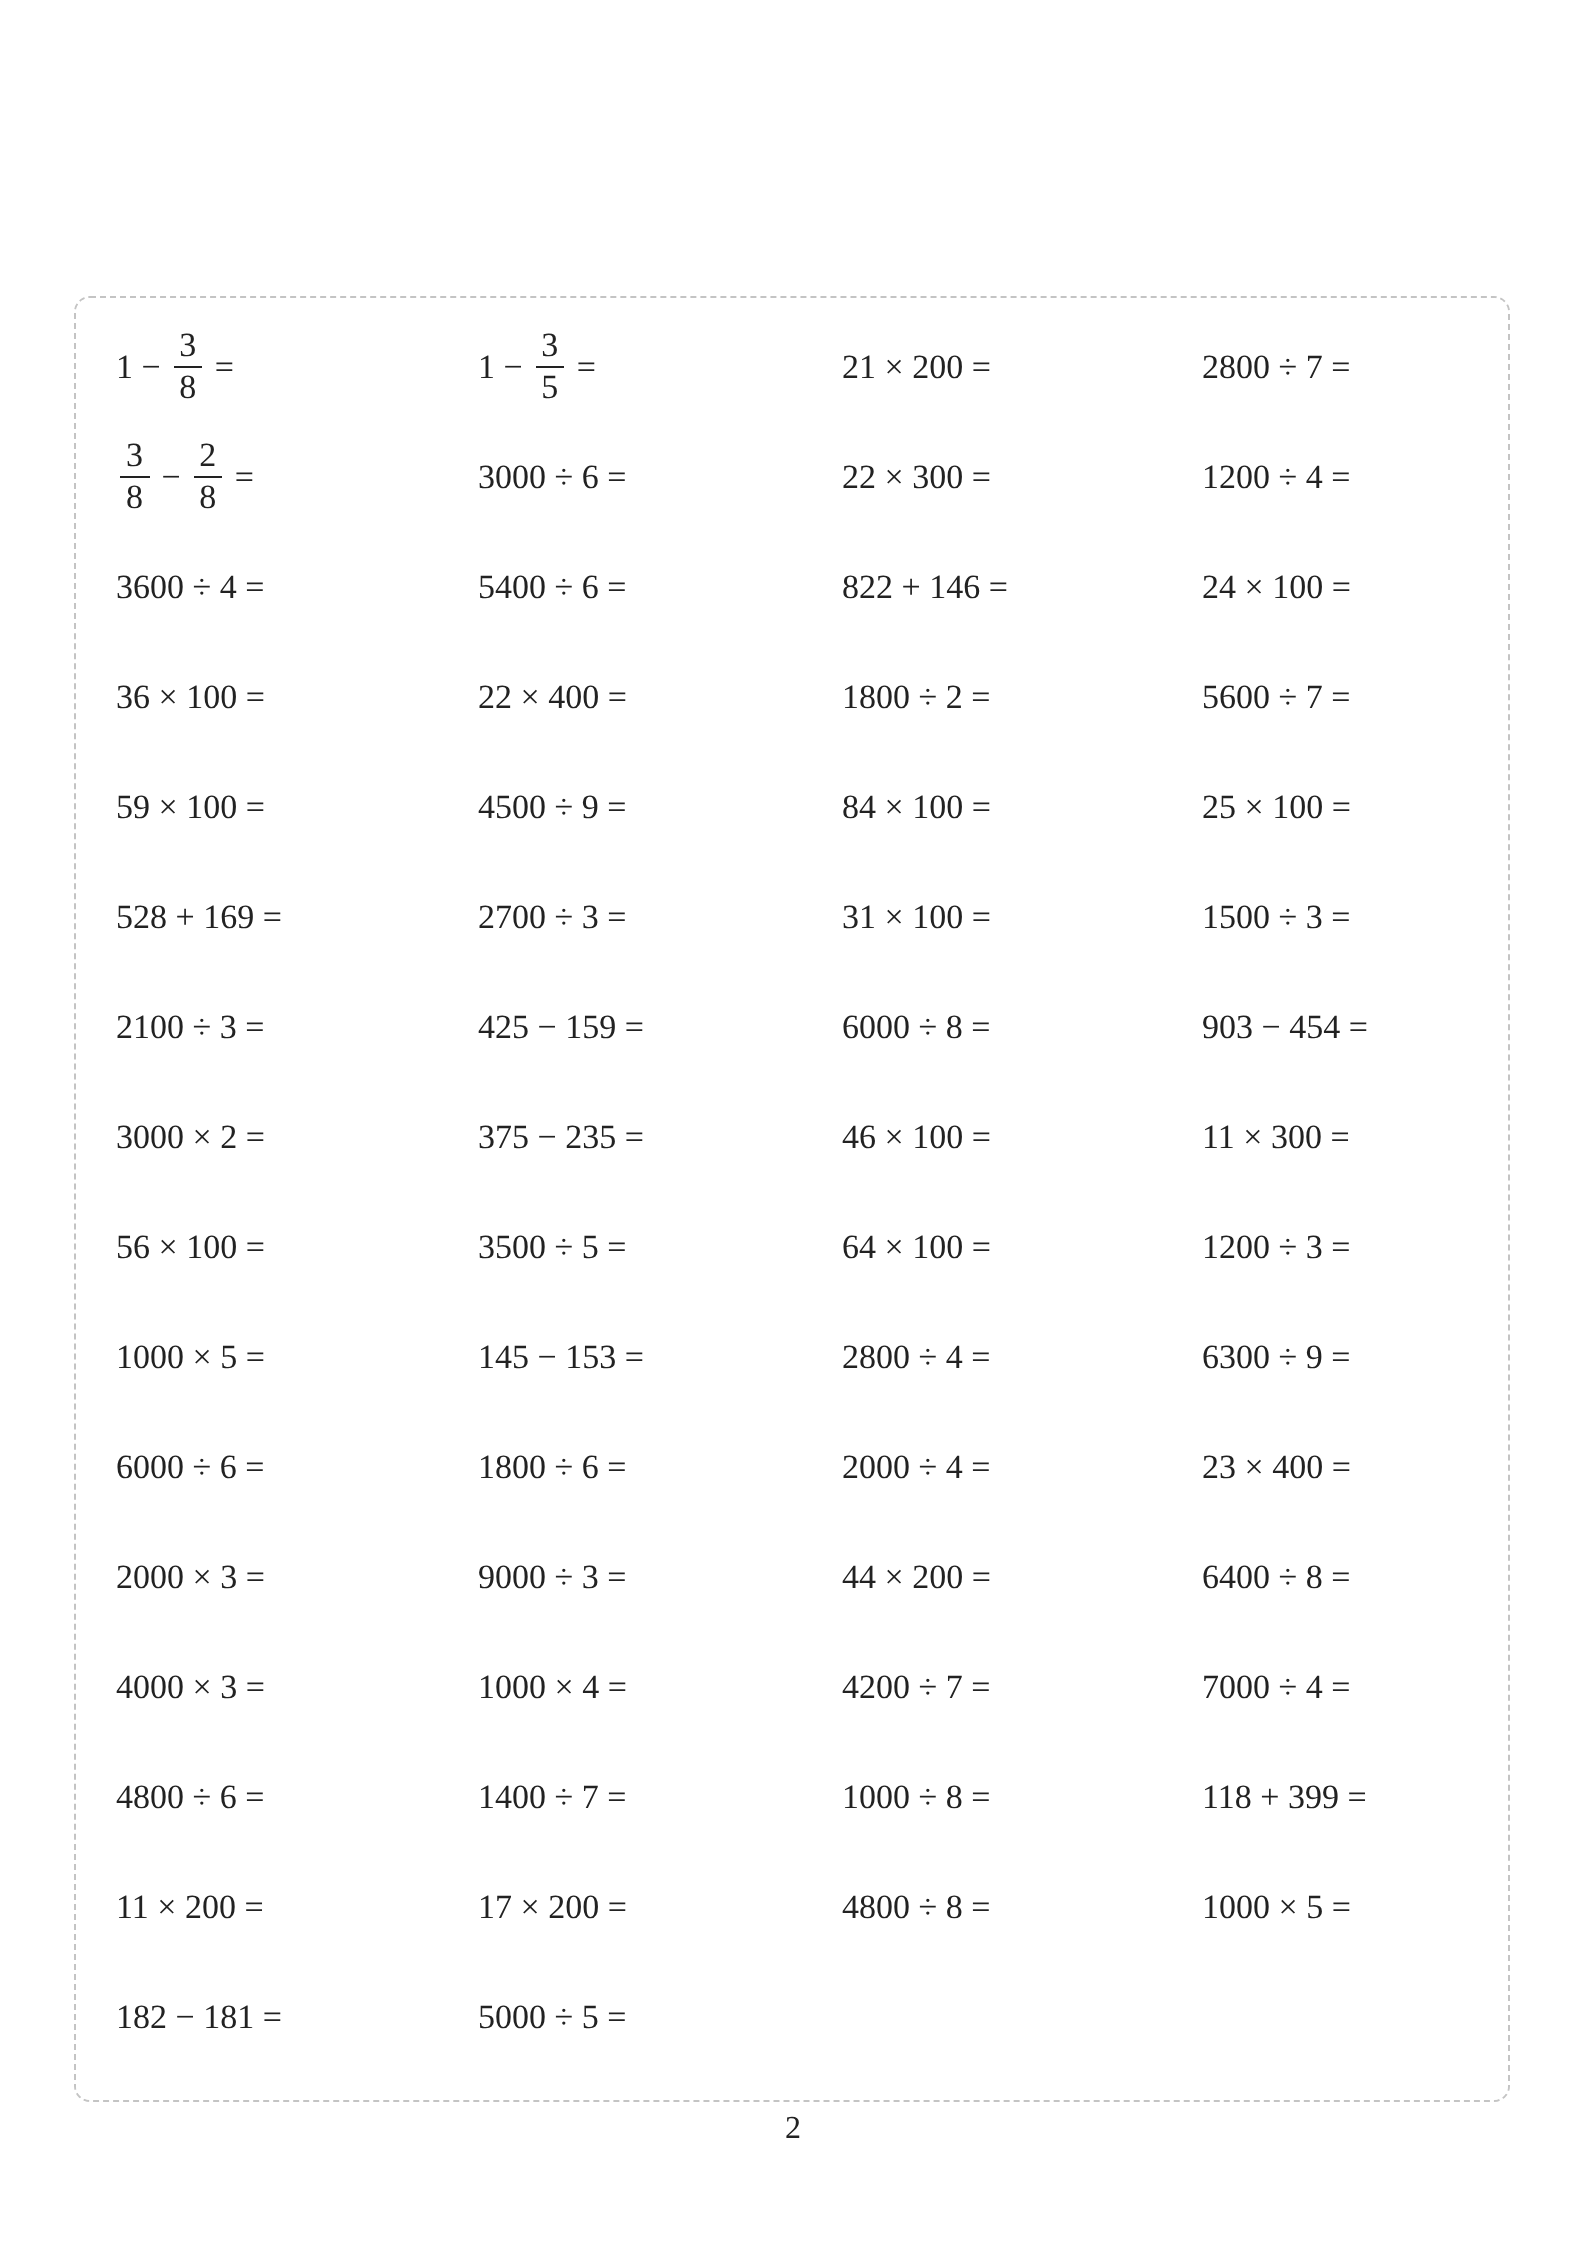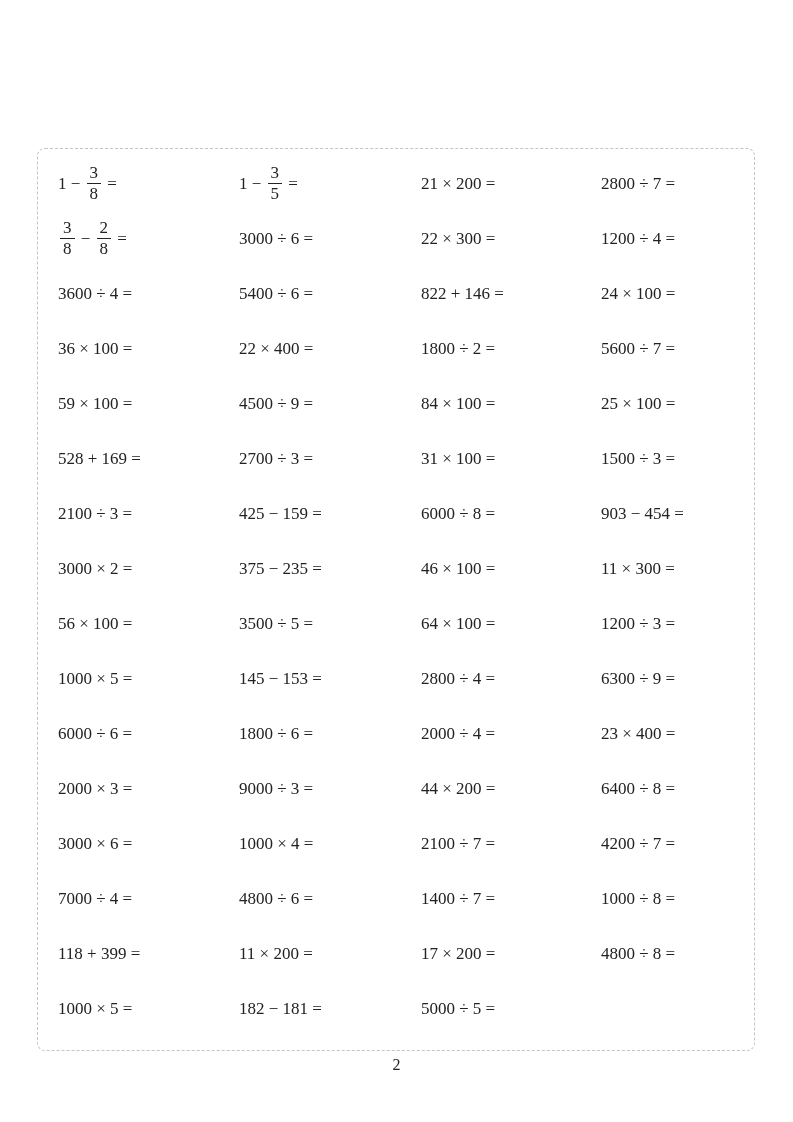--- a/index.html
+++ b/index.html
@@ -228,27 +228,24 @@
     <div class="cell">
       <span class="txt">9000 ÷ 3 =</span>
     </div>
     <div class="cell">
       <span class="txt">44 × 200 =</span>
     </div>
     <div class="cell">
       <span class="txt">6400 ÷ 8 =</span>
     </div>
     <div class="cell">
-      <span class="txt">3000 × 6 =</span>
+      <span class="txt">4000 × 3 =</span>
     </div>
     <div class="cell">
       <span class="txt">1000 × 4 =</span>
-    </div>
-    <div class="cell">
-      <span class="txt">2100 ÷ 7 =</span>
     </div>
     <div class="cell">
       <span class="txt">4200 ÷ 7 =</span>
     </div>
     <div class="cell">
       <span class="txt">7000 ÷ 4 =</span>
     </div>
     <div class="cell">
       <span class="txt">4800 ÷ 6 =</span>
     </div>

